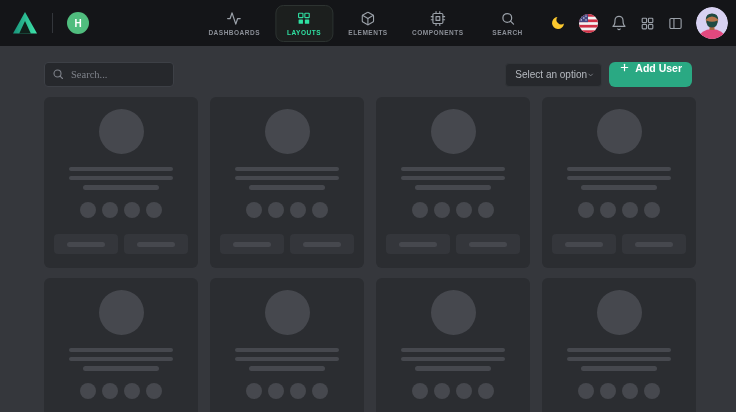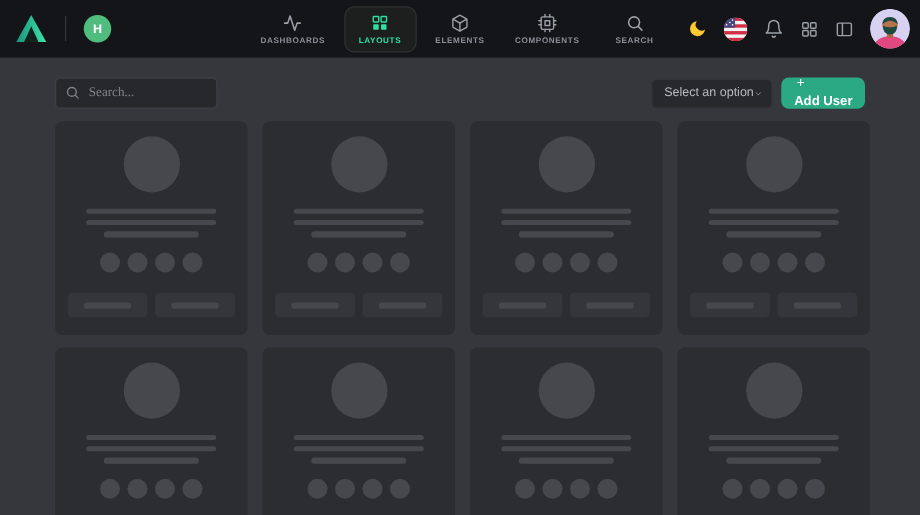--- a/index.html
+++ b/index.html
@@ -57,21 +57,21 @@
   .search-box input::placeholder{color:#7e828a;}
   .toolbar-spacer{flex:1;}
   .select{width:97px;height:24px;background:var(--input-bg);
     border:1px solid #323539;border-radius:4px;display:flex;align-items:center;
     padding:0 7px 0 9px;cursor:pointer;margin-right:7px;}
   .select span{flex:1;font-size:10px;color:#b6bac0;white-space:nowrap;}
   .select svg{width:10px;height:10px;color:#8b8f97;}
   .btn-add{height:25px;padding:0 10px;background:var(--button-green);border:none;
     border-radius:6px;color:#fff;display:flex;align-items:flex-start;gap:5px;
     font-size:10.5px;font-weight:600;cursor:pointer;
-    font-family:"Liberation Sans",sans-serif;flex-direction:column;}
+    font-family:"Liberation Sans",sans-serif;}
   .btn-add svg{width:11px;height:11px;}
 
   
   .card-grid{display:grid;grid-template-columns:repeat(4,1fr);gap:10px 12px;}
   .card{height:171px;background:var(--card-bg);border-radius:6px;
     padding:12px 10px 14px;display:flex;flex-direction:column;align-items:center;}
   .ph-circle{width:45px;height:45px;border-radius:50%;background:var(--placeholder);
     margin-bottom:8px;}
   .ph-line{height:4.5px;border-radius:3px;background:var(--placeholder);
     margin-top:4.5px;}

